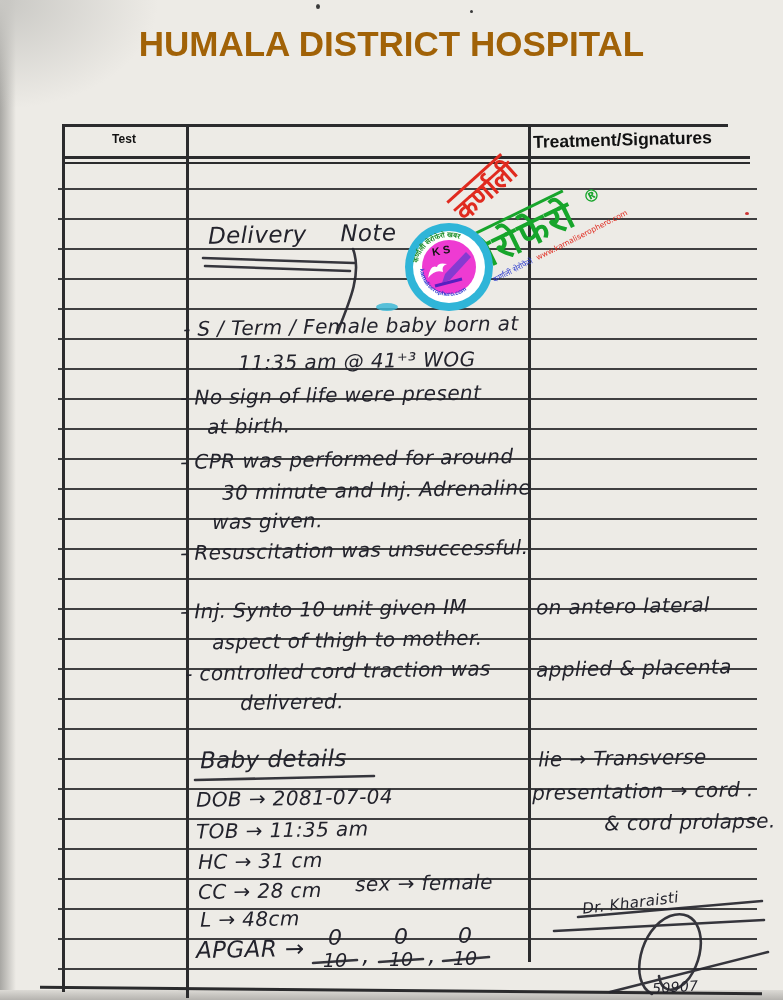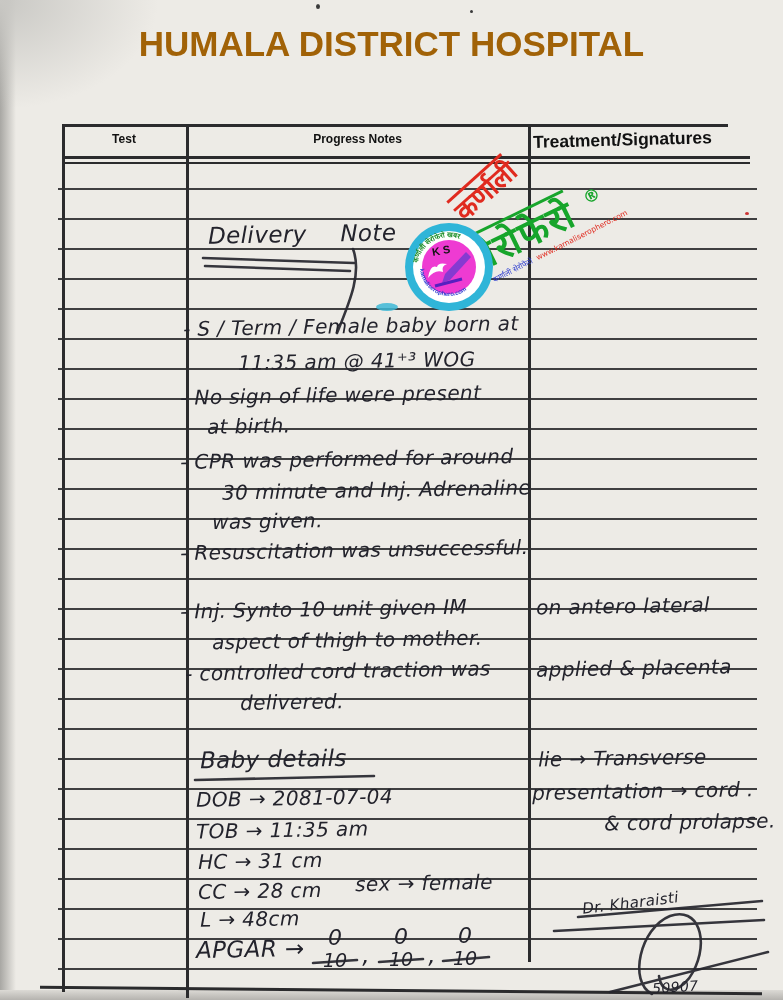--- a/index.html
+++ b/index.html
@@ -75,21 +75,20 @@
   <div class="hline" style="left:62px;top:124px;width:666px;height:3px;"></div>
   <div class="hline" style="left:62px;top:156px;width:688px;height:3px;"></div>
   <div class="hline" style="left:62px;top:162px;width:688px;height:2px;"></div>
   <div class="vline" style="left:62px;top:124px;width:3px;height:868px;"></div>
   <div class="vline" style="left:186px;top:124px;width:3px;height:874px;"></div>
   <div class="vline" style="left:528px;top:124px;width:3px;height:838px;"></div>
   <div class="rules"></div>
   <div class="hline" style="left:40px;top:989px;width:722px;height:2.5px;transform:rotate(.5deg);"></div>
 
   <div class="col-head" style="left:62px;top:132px;width:124px;text-align:center;">Test</div>
-  <div class="col-head" style="left:187px;top:132px;width:341px;text-align:center;">Progress Notes</div>
   <div class="col-head" style="left:533px;top:129px;width:220px;font-size:17.5px;transform:rotate(-1.5deg);white-space:nowrap;">Treatment/Signatures</div>
 
   <div class="brand-red dev">कर्णाली</div>
   <div class="brand-green"><span class="dev">सेरोफेरो</span> <span class="reg">®</span></div>
   <div class="tagline"><span class="tb">कर्णाली सेरोफेरो</span> <span class="tr">www.karnaliserophero.com</span></div>
   <div class="blob"></div>
 
   <div class="logo">
     <svg width="90" height="90" viewBox="0 0 90 90">
       <circle cx="45" cy="45" r="44" fill="#2fb5d8"></circle>

